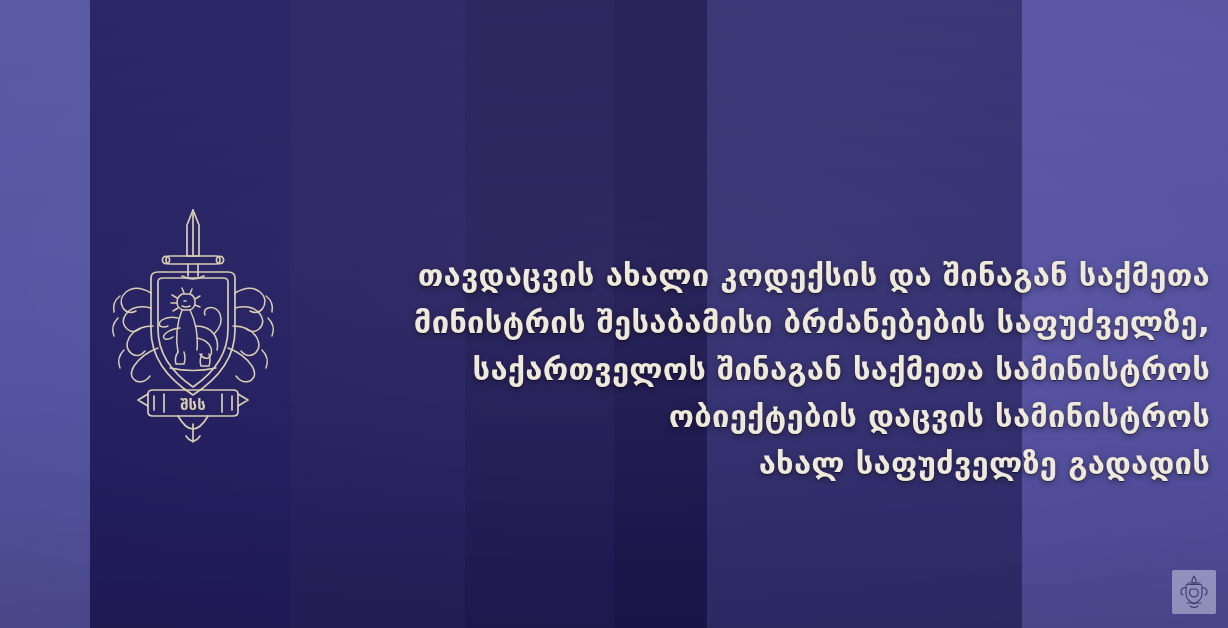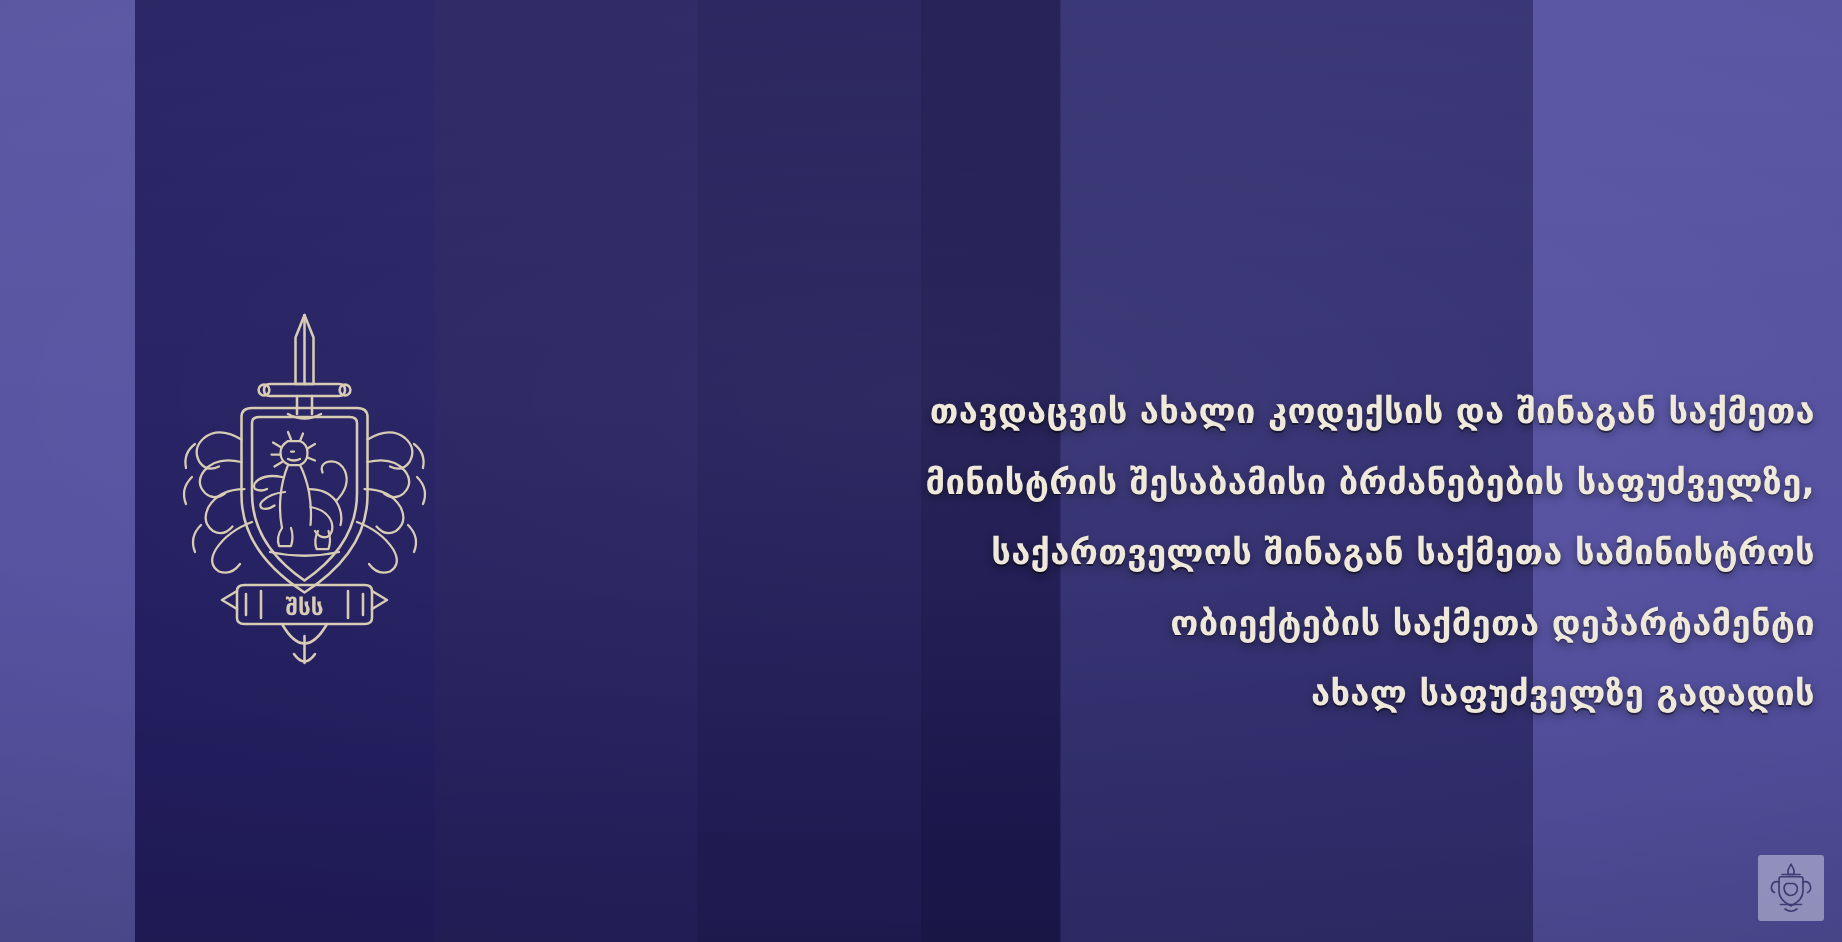--- a/index.html
+++ b/index.html
@@ -51,39 +51,39 @@
     background:
       radial-gradient(150% 110% at 50% 42%,
         rgba(255,255,255,0.05) 0%,
         rgba(255,255,255,0.00) 45%,
         rgba(0,0,0,0.18) 100%);
   }
 
   
   .emblem-wrap {
     position: absolute;
-    left: 108px;
+    left: 98px;
     top: 198px;
     width: 190px;
     height: 250px;
     z-index: 3;
   }
   .emblem-wrap svg { display: block; width: 100%; height: 100%; }
 
   
   .headline {
     position: absolute;
     right: 18px;
     top: 252px;
     width: 905px;
     z-index: 4;
     text-align: right;
     color: #efe9dc;
     font-family: "DejaVu Sans", sans-serif;
-    font-size: 23px;
+    font-size: 31px;
     font-weight: 700;
     line-height: 47px;
     letter-spacing: 0.2px;
     text-shadow:
       0 1px 0 rgba(0,0,0,0.45),
       0 2px 6px rgba(0,0,0,0.40);
     -webkit-font-smoothing: antialiased;
   }
   .headline .line { display: block; white-space: nowrap; }
 
@@ -204,21 +204,21 @@
       </g>
 
       <text x="95" y="212" text-anchor="middle" font-family="DejaVu Sans, sans-serif" font-size="15" font-weight="700" fill="#d8cdb4">შსს</text>
     </svg>
   </div>
 
   <div class="headline" style="color: rgb(239, 233, 220);">
     <span class="line">თავდაცვის ახალი კოდექსის და შინაგან საქმეთა</span>
     <span class="line">მინისტრის შესაბამისი ბრძანებების საფუძველზე,</span>
     <span class="line">საქართველოს შინაგან საქმეთა სამინისტროს</span>
-    <span class="line">ობიექტების საქმეთა დეპარტამენტი</span>
+    <span class="line">ობიექტების დაცვის სამინისტროს</span>
     <span class="line">ახალ საფუძველზე გადადის</span>
   </div>
 
   <div class="watermark">
     <svg viewBox="0 0 30 34" xmlns="http://www.w3.org/2000/svg">
       <g fill="none" stroke="#3a3a6e" stroke-width="1.1" stroke-linecap="round" stroke-linejoin="round">
         <path d="M15 1 L17 5 L17 8 L13 8 L13 5 Z"></path>
         <path d="M9 8 L21 8"></path>
         <path d="M7 11 Q7 9.5 8.5 9.5 L21.5 9.5 Q23 9.5 23 11 L23 19 Q23 25 15 29 Q7 25 7 19 Z"></path>
         <path d="M12 14 Q10 15.5 10.5 18 Q11 21 14 22 Q18 22 19 19 Q20 15.5 17 14 Z"></path>

